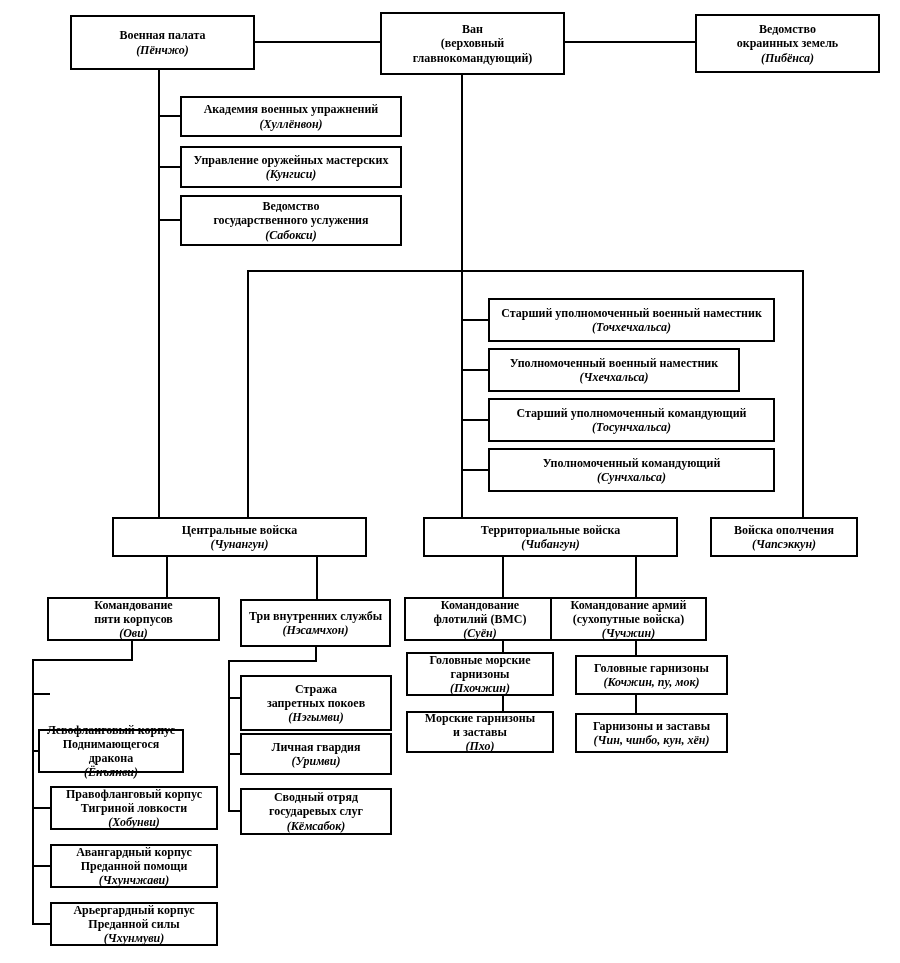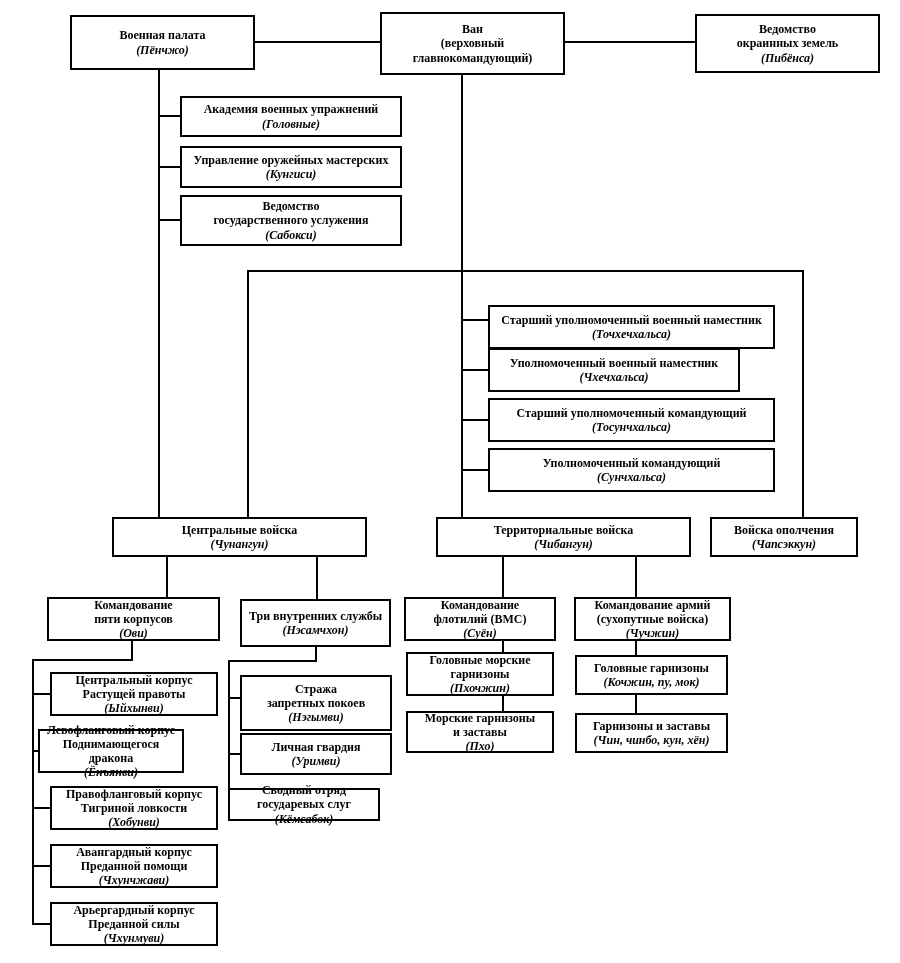--- a/index.html
+++ b/index.html
@@ -84,35 +84,35 @@
   </div>
 
   <div class="node" style="left:695px;top:14px;width:185px;height:59px">
     <div class="title">Ведомство
 окраинных земель</div>
     <div class="translit">(Пибёнса)</div>
   </div>
 
   <div class="node" style="left:180px;top:96px;width:222px;height:41px">
     <div class="title">Академия военных упражнений</div>
-    <div class="translit">(Головные)</div>
+    <div class="translit">(Хуллёнвон)</div>
   </div>
 
   <div class="node" style="left:180px;top:146px;width:222px;height:42px">
     <div class="title">Управление оружейных мастерских</div>
     <div class="translit">(Кунгиси)</div>
   </div>
 
   <div class="node" style="left:180px;top:195px;width:222px;height:51px">
     <div class="title">Ведомство
 государственного услужения</div>
     <div class="translit">(Сабокси)</div>
   </div>
 
-  <div class="node" style="left:488px;top:305px;width:287px;height:44px">
+  <div class="node" style="left:488px;top:298px;width:287px;height:44px">
     <div class="title">Старший уполномоченный военный наместник</div>
     <div class="translit">(Точхечхальса)</div>
   </div>
 
   <div class="node" style="left:488px;top:348px;width:252px;height:44px">
     <div class="title">Уполномоченный военный наместник</div>
     <div class="translit">(Чхечхальса)</div>
   </div>
 
   <div class="node" style="left:488px;top:398px;width:287px;height:44px">
@@ -123,21 +123,21 @@
   <div class="node" style="left:488px;top:448px;width:287px;height:44px">
     <div class="title">Уполномоченный командующий</div>
     <div class="translit">(Сунчхальса)</div>
   </div>
 
   <div class="node" style="left:112px;top:517px;width:255px;height:40px">
     <div class="title">Центральные войска</div>
     <div class="translit">(Чунангун)</div>
   </div>
 
-  <div class="node" style="left:436px;top:517px;width:255px;height:40px">
+  <div class="node" style="left:423px;top:517px;width:255px;height:40px">
     <div class="title">Территориальные войска</div>
     <div class="translit">(Чибангун)</div>
   </div>
 
   <div class="node" style="left:710px;top:517px;width:148px;height:40px">
     <div class="title">Войска ополчения</div>
     <div class="translit">(Чапсэккун)</div>
   </div>
 
   <div class="node" style="left:47px;top:597px;width:173px;height:44px">
@@ -150,31 +150,26 @@
     <div class="title">Три внутренних службы</div>
     <div class="translit">(Нэсамчхон)</div>
   </div>
 
   <div class="node" style="left:404px;top:597px;width:152px;height:44px">
     <div class="title">Командование
 флотилий (ВМС)</div>
     <div class="translit">(Суён)</div>
   </div>
 
-  <div class="node" style="left:574px;top:597px;width:157px;height:44px">
+  <div class="node" style="left:550px;top:597px;width:157px;height:44px">
     <div class="title">Командование армий
 (сухопутные войска)</div>
     <div class="translit">(Чучжин)</div>
   </div>
 
-  <div class="node" style="left:50px;top:672px;width:168px;height:44px">
-    <div class="title">Центральный корпус
-Растущей правоты</div>
-    <div class="translit">(Ыйхынви)</div>
-  </div>
 
   <div class="node" style="left:38px;top:729px;width:146px;height:44px">
     <div class="title">Левофланговый корпус
 Поднимающегося дракона</div>
     <div class="translit">(Ёнъянви)</div>
   </div>
 
   <div class="node" style="left:50px;top:786px;width:168px;height:44px">
     <div class="title">Правофланговый корпус
 Тигриной ловкости</div>
@@ -197,21 +192,21 @@
     <div class="title">Стража
 запретных покоев</div>
     <div class="translit">(Нэгымви)</div>
   </div>
 
   <div class="node" style="left:240px;top:733px;width:152px;height:42px">
     <div class="title">Личная гвардия</div>
     <div class="translit">(Уримви)</div>
   </div>
 
-  <div class="node" style="left:228px;top:788px;width:152px;height:33px">
+  <div class="node" style="left:240px;top:788px;width:152px;height:47px">
     <div class="title">Сводный отряд
 государевых слуг</div>
     <div class="translit">(Кёмсабок)</div>
   </div>
 
   <div class="node" style="left:406px;top:652px;width:148px;height:44px">
     <div class="title">Головные морские
 гарнизоны</div>
     <div class="translit">(Пхочжин)</div>
   </div>

